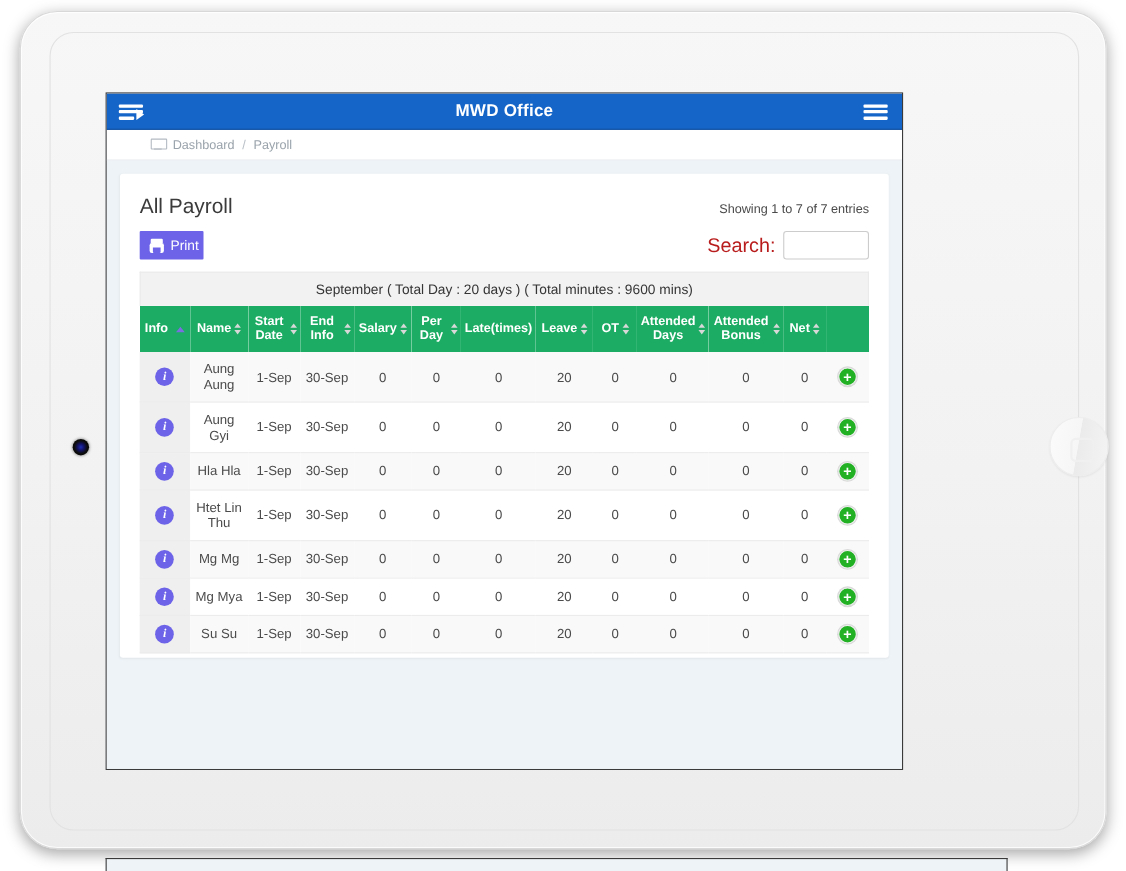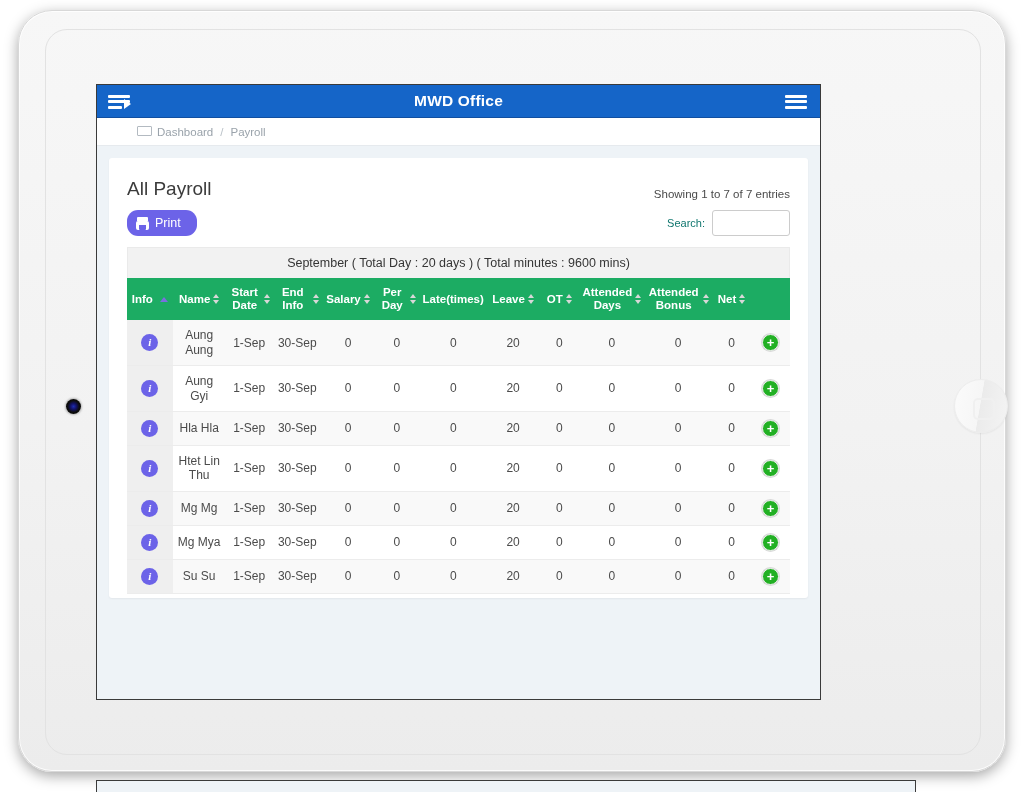--- a/index.html
+++ b/index.html
@@ -143,39 +143,39 @@
   
   #payroll-card {
     background: #ffffff;
     border-radius: 3px;
     height: 440px;
     padding: 18px 18px 0 18px;
     box-shadow: 0 1px 2px rgba(0,0,0,0.05);
     position: relative;
   }
   #card-head-row {
-    display: flex; justify-content: space-between; align-items: flex-end;
+    display: flex; justify-content: space-between; align-items: center;
   }
   #card-title {
     font-size: 19px; color: #3b3b3b; font-weight: normal;
     margin: 0; padding-top: 2px;
   }
   #entries-info { font-size: 11.5px; color: #4a4a4a; padding-top: 6px; }
 
   #card-tools-row {
     display: flex; justify-content: space-between; align-items: center;
     margin-top: 10px;
   }
   #print-button {
     background: #6c63e8;
     color: #fff;
     border: none;
-    border-radius: 11px;
+    border-radius: 1px;
     font-size: 12.5px;
-    padding: 6px 16px 6px 9px;
+    padding: 6px 4px 6px 9px;
     display: inline-flex; align-items: center; gap: 6px;
     cursor: pointer;
     font-family: "Liberation Sans", sans-serif;
   }
   .printer-icon {
     position: relative; display: inline-block;
     width: 13px; height: 13px;
   }
   .printer-icon::before {
     content: ""; position: absolute; left: 1px; top: 0;
@@ -183,21 +183,21 @@
   }
   .printer-icon::after {
     content: ""; position: absolute; left: 0; top: 4.5px;
     width: 13px; height: 8.5px; background: #fff; border-radius: 2px;
   }
   .printer-slot {
     position: absolute; left: 3px; top: 8px; z-index: 2;
     width: 7px; height: 5px; background: #6c63e8; border-radius: 0 0 1px 1px;
   }
   #search-wrap { display: flex; align-items: center; gap: 7px; }
-  #search-label { font-size: 11px; color: #0f766e; }
+  #search-label { font-size: 18px; color: #b91c1c; }
   #search-input {
     width: 78px; height: 26px;
     border: 1px solid #ccc; border-radius: 3px;
     background: #fff; outline: none;
     font-size: 12px; padding: 0 6px;
     font-family: "Liberation Sans", sans-serif;
   }
 
   
   #payroll-table-wrap { margin-top: 11px; }

